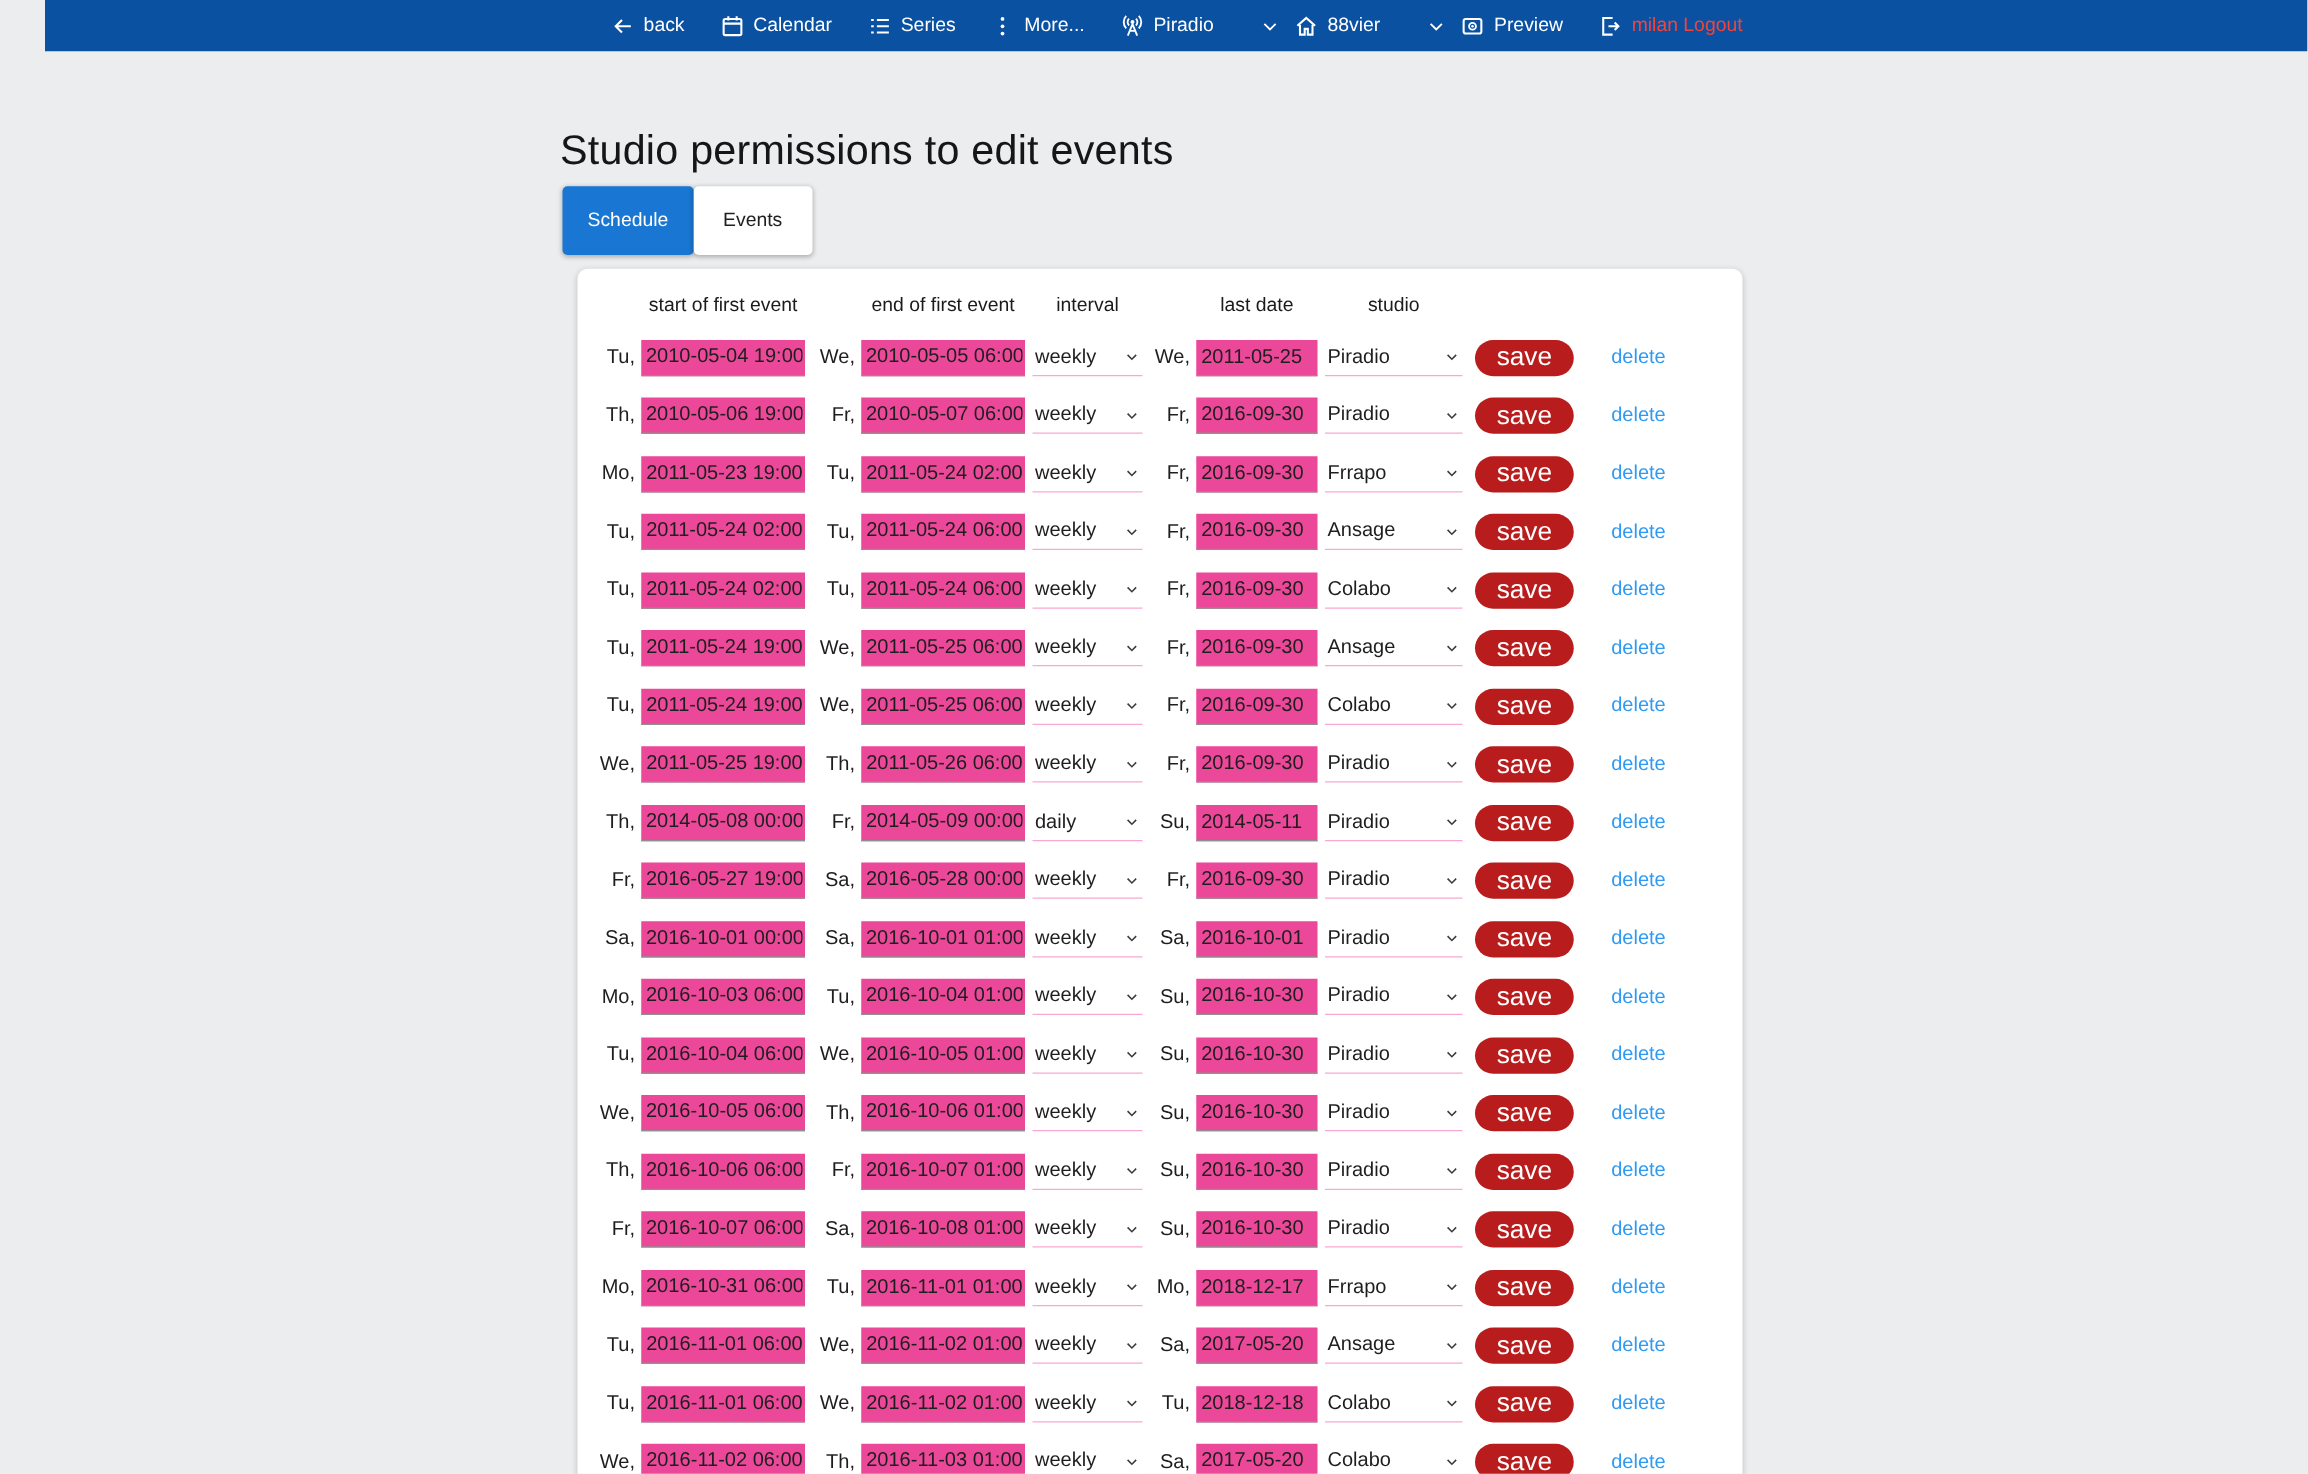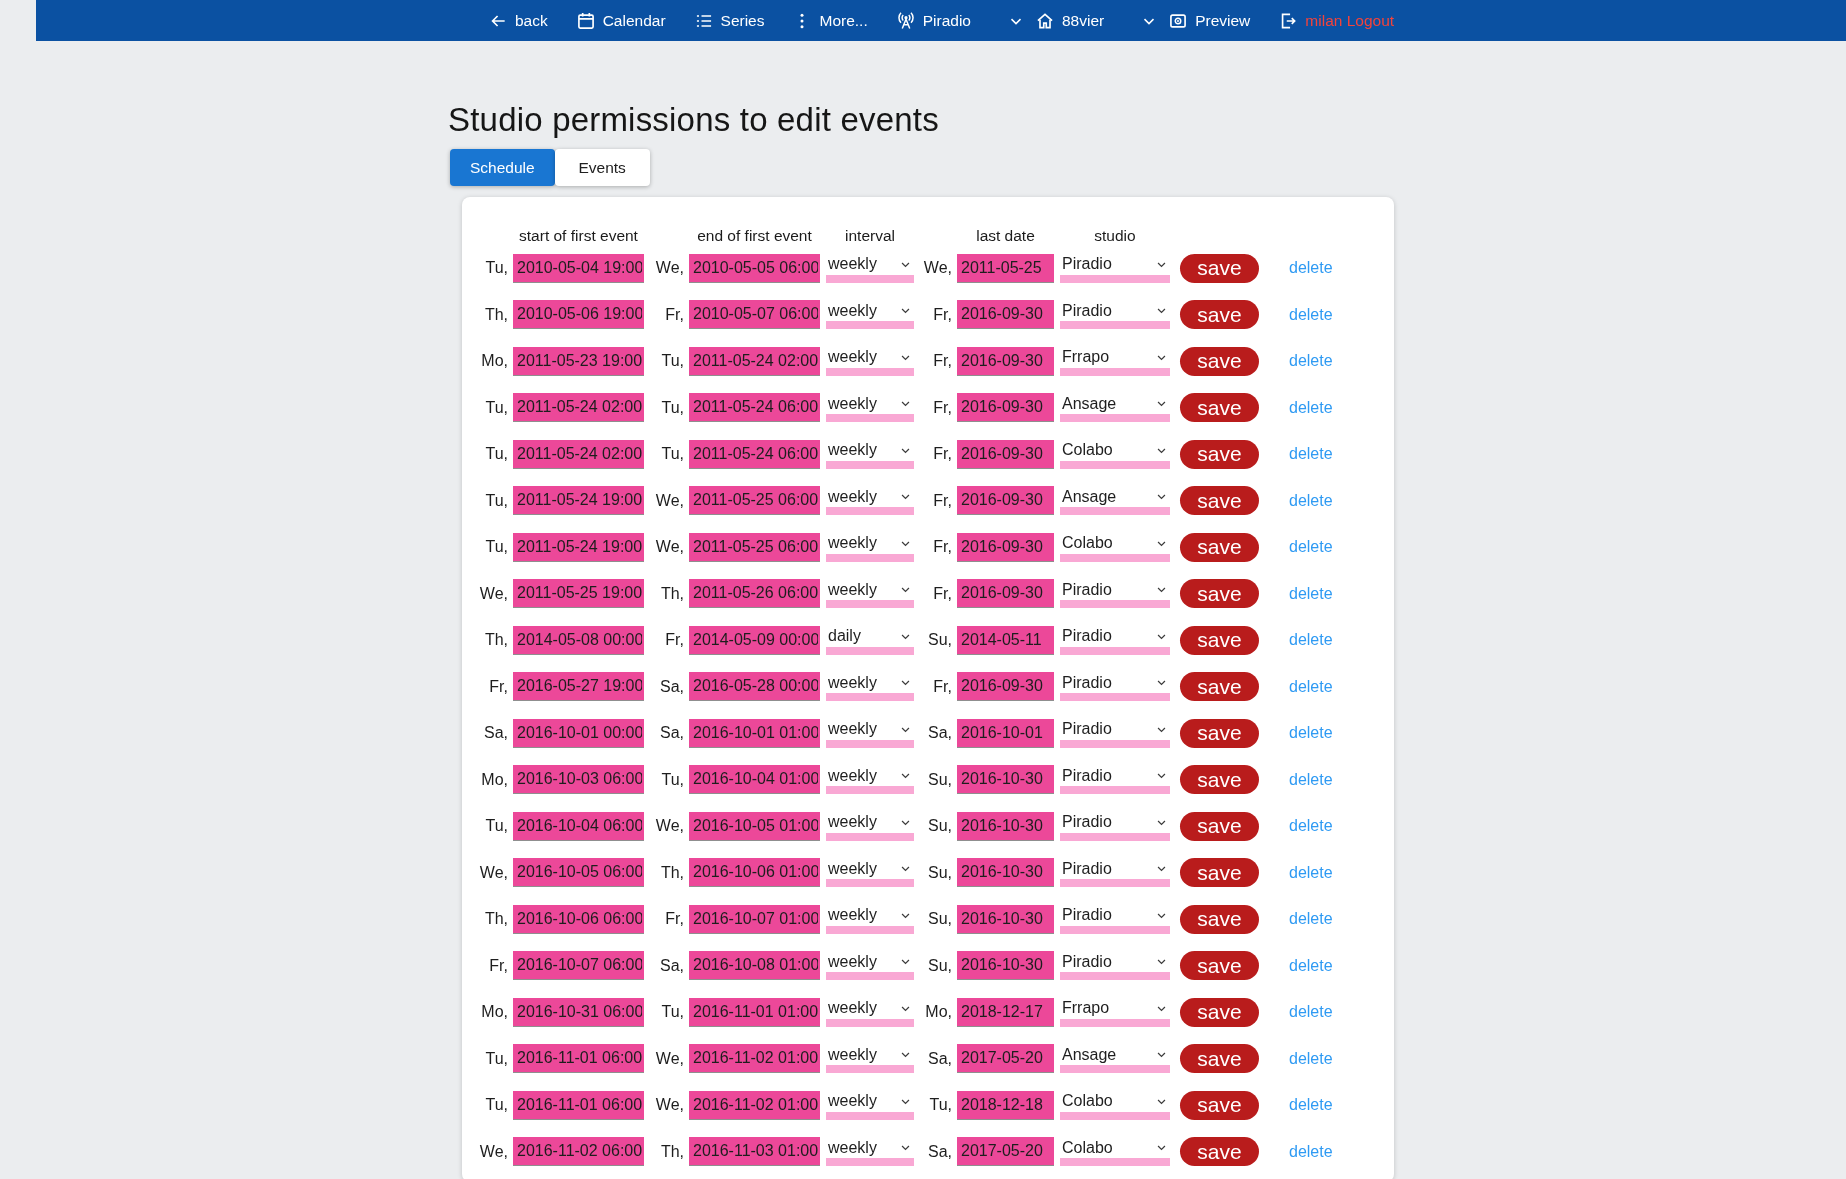--- a/index.html
+++ b/index.html
@@ -23,56 +23,56 @@
   .nav-chev{width:18px;height:18px;margin-left:22px;margin-right:-4px;flex:none;cursor:pointer;}
 
   
   .content{margin-left:448px;}
   h1{
     margin:60px 0 0 0;font-size:33px;font-weight:400;
     line-height:38px;color:#161616;letter-spacing:.2px;
   }
   .tabs{display:flex;margin-top:10px;margin-left:2px;position:relative;z-index:2;}
   .tab{
-    height:37px;display:flex;align-items:center;justify-content:center;
+    height:55px;display:flex;align-items:center;justify-content:center;
     padding:0 20px;min-width:55px;font-size:15.5px;
     background:#fff;color:#202020;border-radius:4px;
     box-shadow:0 1px 4px rgba(0,0,0,.28);cursor:pointer;text-align:right;
   }
   .tab.active{background:#1976d2;color:#fff;}
 
   .card{
     margin-top:11px;margin-left:14px;width:932px;min-height:985px;
     background:#fff;border-radius:8px;box-shadow:0 1px 5px rgba(0,0,0,.18);
     padding-left:12px;box-sizing:border-box;
   }
 
   
-  .thead{display:flex;align-items:flex-end;padding-top:21px;height:27px;font-size:15.5px;color:#1b1b1b;}
+  .thead{display:flex;align-items:flex-start;padding-top:21px;height:27px;font-size:15.5px;color:#1b1b1b;}
   .th{text-align:center;white-space:nowrap;}
   .trow{display:flex;align-items:center;height:46.5px;font-size:16px;}
 
   .col-p1{width:34px;text-align:right;flex:none;}
   .col-in1{width:131px;margin-left:5px;flex:none;}
   .col-p2{width:32px;margin-left:8px;text-align:right;flex:none;}
   .col-in2{width:131px;margin-left:5px;flex:none;}
   .col-int{width:88px;margin-left:6px;flex:none;}
   .col-p3{width:32px;margin-left:6px;text-align:right;flex:none;}
   .col-in3{width:97px;margin-left:5px;flex:none;}
   .col-stu{width:110px;margin-left:6px;flex:none;}
 
   .dtinput{
     height:29px;background:#ec4899;border:none;outline:none;
     border-bottom:1px solid #8f8f8f;
     font-family:inherit;font-size:16px;color:#1e1e1e;
     padding:0 2px 0 4px;box-sizing:border-box;
   }
   .selectbox{
     height:29px;display:flex;align-items:center;justify-content:space-between;
-    border-bottom:8px solid #f9a8d4;box-sizing:border-box;
+    border-bottom:1px solid #f9a8d4;box-sizing:border-box;
     padding:0 1px 0 2px;cursor:pointer;background:#fff;
   }
   .selval{white-space:nowrap;}
   .chev{width:15px;height:15px;color:#3c3c3c;flex:none;}
 
   .save-btn{
     width:79px;height:29px;margin-left:10px;flex:none;
     border:none;border-radius:19px;background:#b91c1c;color:#fff;
     font-family:inherit;font-size:21px;cursor:pointer;
   }

